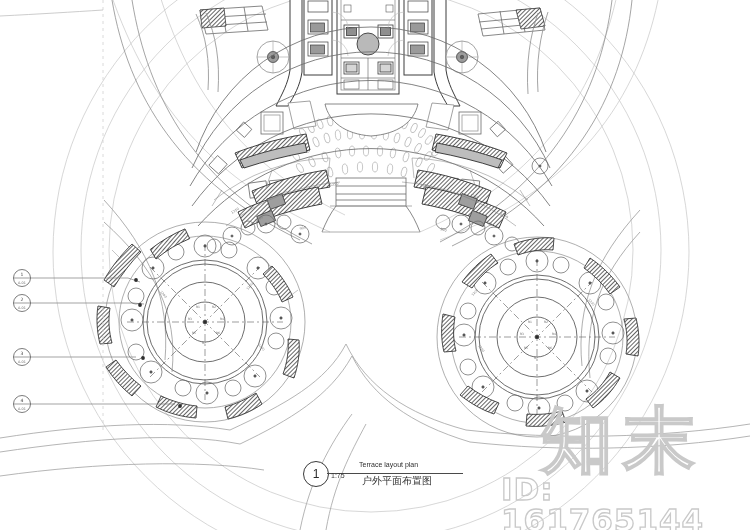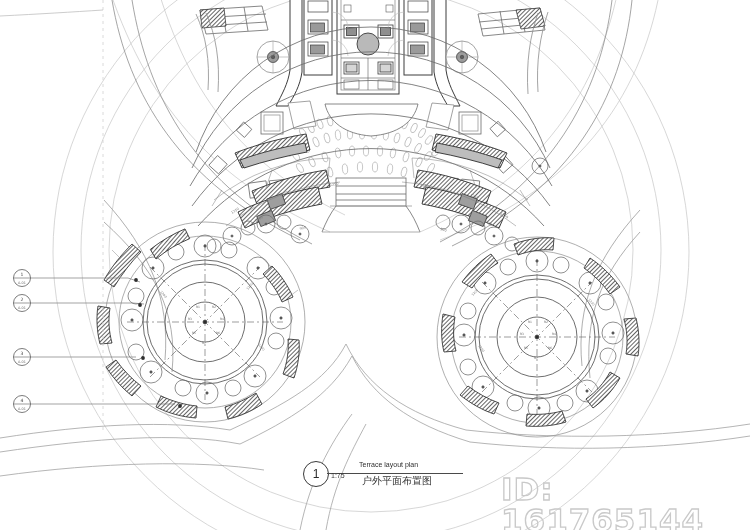--- a/index.html
+++ b/index.html
@@ -646,20 +646,21 @@
 
       <line x1="103" y1="0" x2="103" y2="430" stroke="#d0d0d0" stroke-width="0.8" stroke-dasharray="3 4"></line>
 
       <g stroke="#b6b6b6" stroke-width="0.7" fill="none">
         <path d="M 0 16 C 40 14 72 12 103 10"></path>
       </g>
 
     </g>
   </svg>
 
+  <div class="wm" id="wm-cjk">知末</div>
   <div class="wm" id="wm-id">ID: 161765144</div>
 
   <div id="titleblock">
     <div class="tb-num">1</div>
     <div class="tb-rule"></div>
     <div class="tb-scale">1:75</div>
     <div class="tb-en">Terrace layout plan</div>
     <div class="tb-cn">户外平面布置图</div>
   </div>
 

